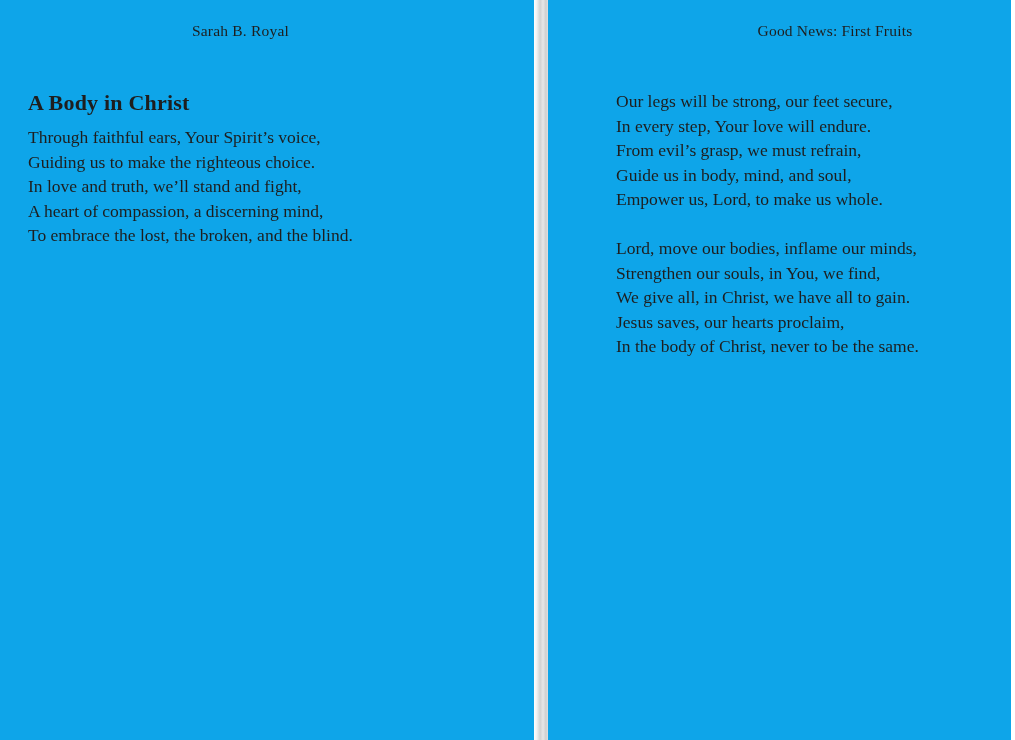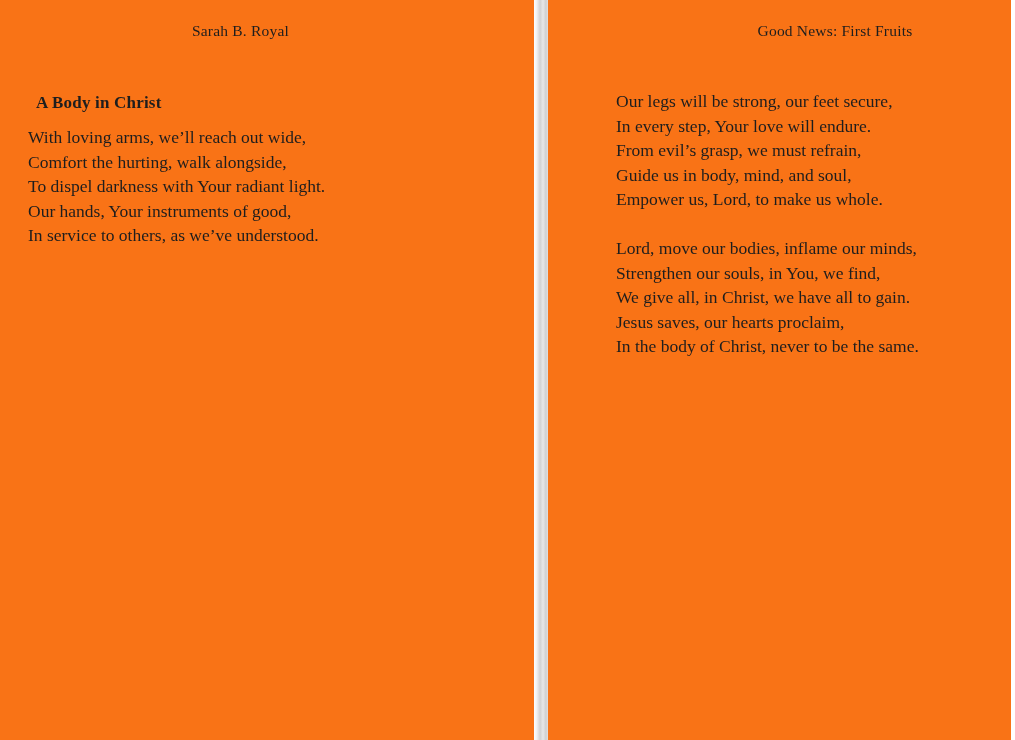--- a/index.html
+++ b/index.html
@@ -17,21 +17,21 @@
   .spread {
     position: relative;
     width: 1015px;
     height: 740px;
     background: #ffffff;
   }
   .page {
     position: absolute;
     top: 0;
     height: 740px;
-    background: #f97316;
+    background: #0ea5e9;
   }
   .page-left  { left: 0;     width: 534px; }
   .page-right { left: 548px; width: 463px; }
   .gutter {
     position: absolute;
     top: 0;
     left: 534px;
     width: 18px;
     height: 740px;
     background: linear-gradient(to right,
@@ -54,22 +54,22 @@
     white-space: nowrap;
   }
   .page-left .running-header  { left: 28px; width: 425px; }
   .page-right .running-header { left: 68px; width: 438px; }
   .content {
     position: absolute;
   }
   .page-left .content  { left: 28px; top: 88px; width: 436px; }
   .page-right .content { left: 68px; top: 89px; width: 440px; }
   .poem-title {
-    margin: 0 0 8px 8px;
-    font-size: 17px;
+    margin: 0 0 8px 0;
+    font-size: 22px;
     line-height: 29px;
     font-weight: bold;
     letter-spacing: 0.2px;
   }
   .stanza {
     margin: 0 0 24.5px 0;
     font-size: 17.5px;
     line-height: 24.5px;
     white-space: pre-line;
   }
@@ -78,25 +78,25 @@
 </head>
 <body>
 
 <div class="spread">
 
   <section class="page page-left">
     <div class="running-header">Sarah B. Royal</div>
     <div class="content">
       <h1 class="poem-title">A Body in Christ</h1>
       <div>
-          <p class="stanza">With loving arms, we’ll reach out wide,
-Comfort the hurting, walk alongside,
-To dispel darkness with Your radiant light.
-Our hands, Your instruments of good,
-In service to others, as we’ve understood.</p>
+          <p class="stanza">Through faithful ears, Your Spirit’s voice,
+Guiding us to make the righteous choice.
+In love and truth, we’ll stand and fight,
+A heart of compassion, a discerning mind,
+To embrace the lost, the broken, and the blind.</p>
         </div>
     </div>
   </section>
 
   <div class="gutter"></div>
 
   <section class="page page-right">
     <div class="running-header">Good News: First Fruits</div>
     <div class="content">
       <div>

